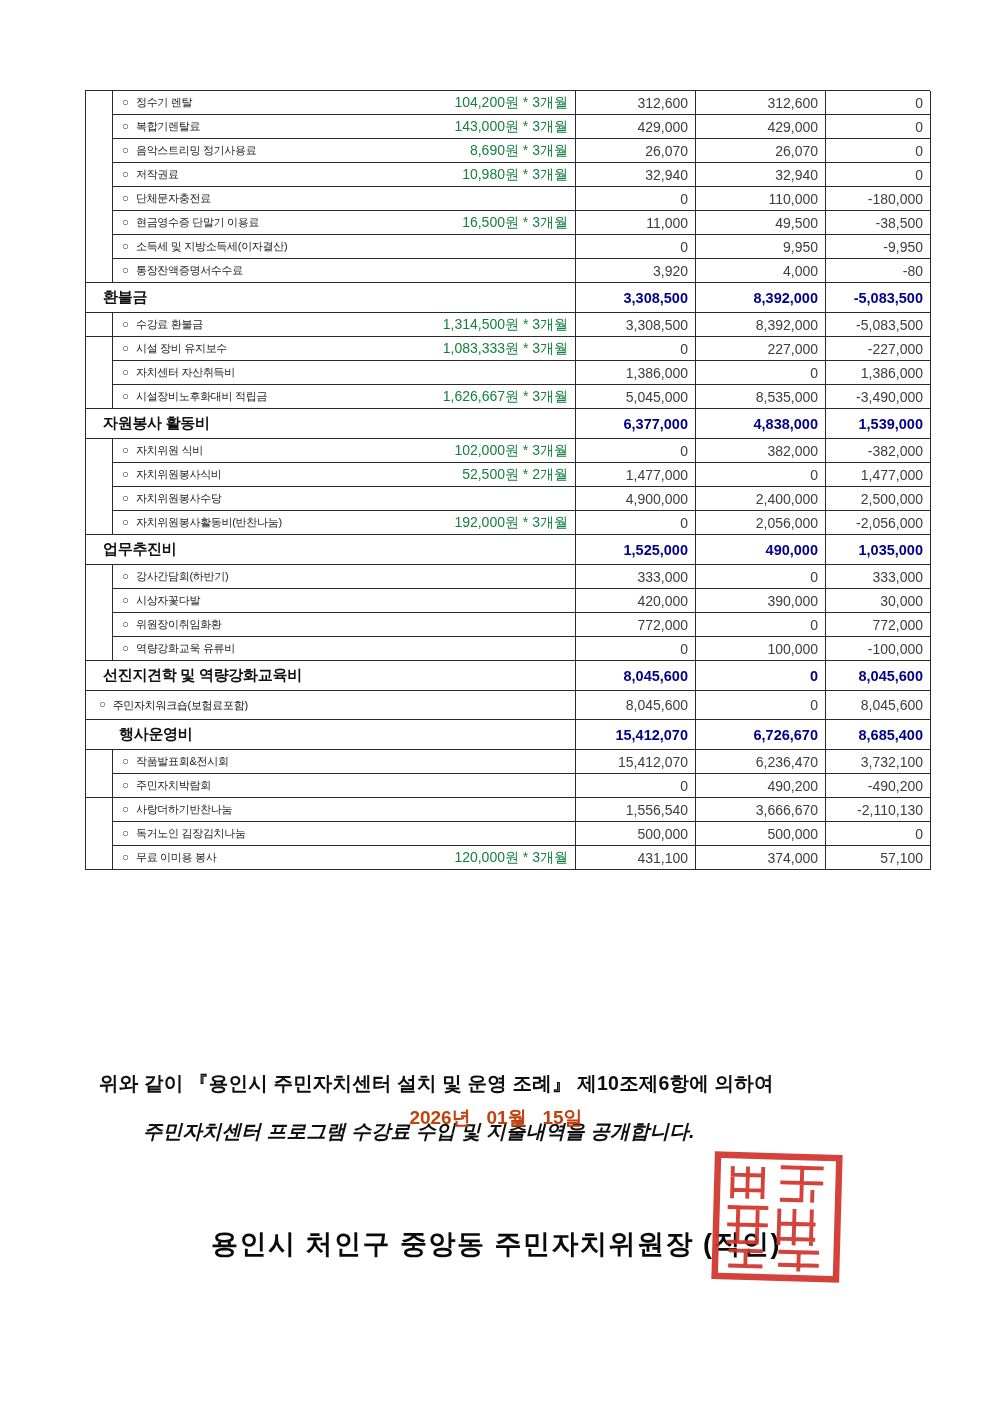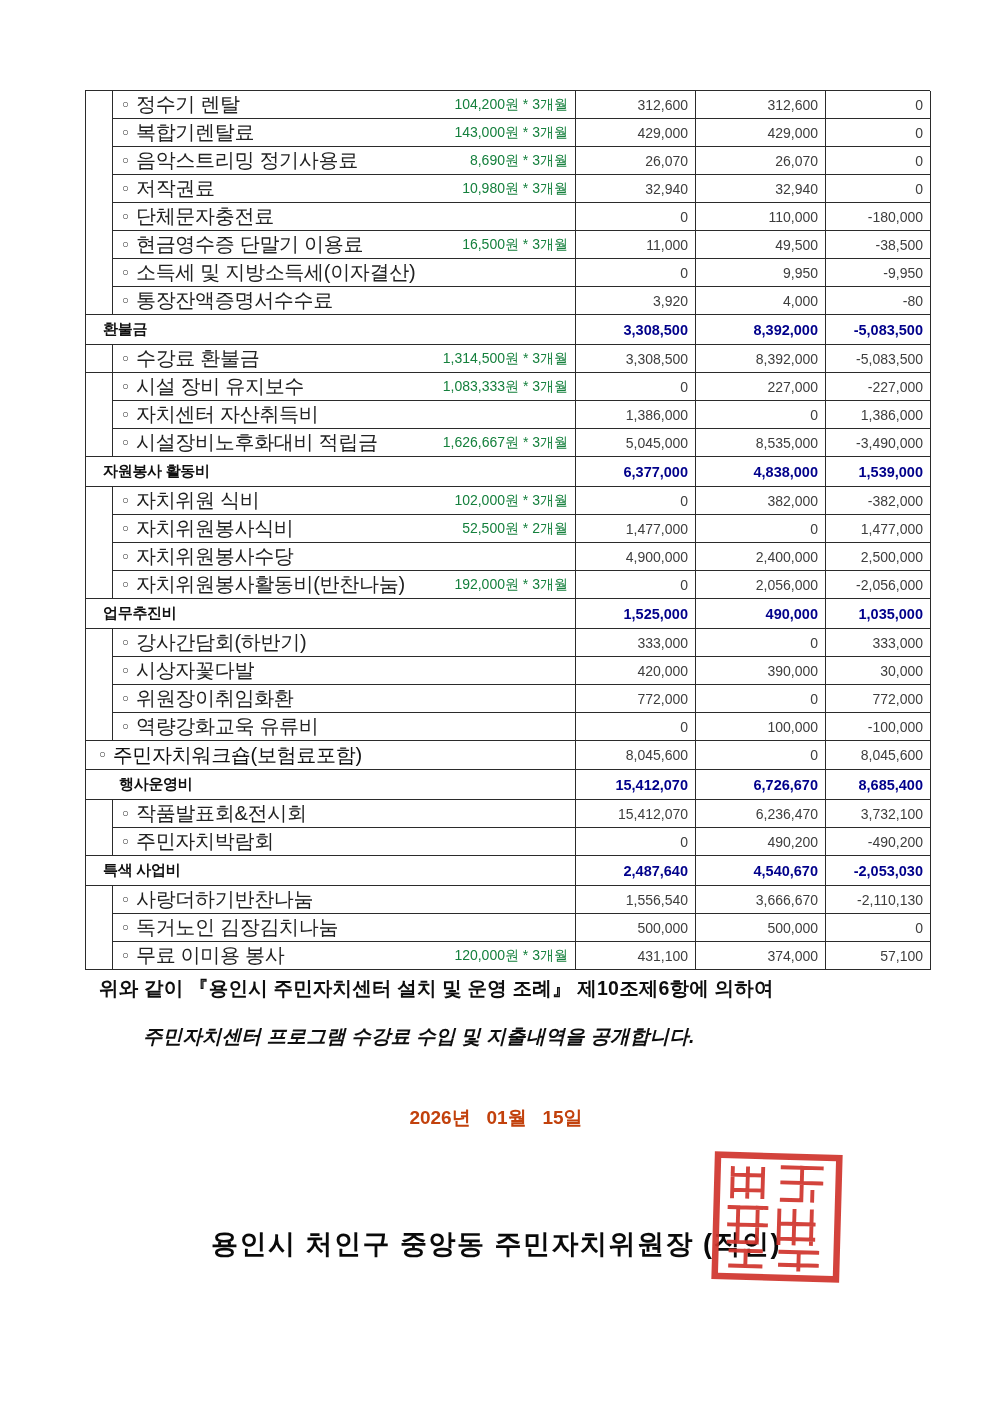--- a/index.html
+++ b/index.html
@@ -18,34 +18,34 @@
      vertical-align:middle;font-size:14px;color:var(--ink);}
   tr.r-item td{height:24px;}
   tr.r-cat td,tr.r-catin td{height:30px;}
   tr.r-itemb td{height:29px;}
 
   td.narrow{border-bottom:none;}
   td.narrow.grp-end{border-bottom:1px solid var(--line);}
 
   td.item-td .ic{display:flex;align-items:center;padding:0 7px 0 9px;}
   .marker{font-size:11.5px;margin-right:7px;position:relative;top:-1px;color:#333;flex:none;}
-  .ilabel{font-size:20px;letter-spacing:-0.3px;white-space:nowrap;}
+  .ilabel{font-size:11px;letter-spacing:-0.3px;white-space:nowrap;}
   .ilabel.bold{font-weight:normal;}
   .calc{margin-left:auto;font-size:14px;white-space:nowrap;color:#15803d;}
 
   td.label-cell{font-weight:bold;font-size:15px;padding-left:17px;color:#101010;letter-spacing:-0.3px;white-space:nowrap;}
   tr.r-catin td.label-cell{padding-left:33px;}
   tr.r-itemb td.label-cell{padding-left:13px;}
   tr.r-itemb .ic{display:flex;align-items:center;padding:0;}
 
   td.num{text-align:right;padding-right:7px;color:var(--num);font-size:14px;letter-spacing:0;}
   tr.r-cat td.num,tr.r-catin td.num{font-weight:bold;color:var(--navy);font-size:14.5px;}
 
   
-  .closing{position:absolute;left:99px;top:975px;font-weight:bold;font-size:19.5px;color:#0e0e0e;letter-spacing:0.2px;}
+  .closing{position:absolute;left:99px;top:1070px;font-weight:bold;font-size:19.5px;color:#0e0e0e;letter-spacing:0.2px;}
   .closing .cl2{margin-top:21px;margin-left:44px;font-style:italic;}
   .date-line{position:absolute;top:1105px;left:0;width:100%;text-align:center;
     font-weight:bold;font-size:19px;color:#c2410c;white-space:pre;}
   .signature{position:absolute;top:1226px;left:0;width:100%;text-align:center;
     font-weight:bold;font-size:27px;letter-spacing:1.5px;color:#0a0a0a;}
 
   
   .seal{position:absolute;left:712px;top:1150px;width:130px;height:134px;
     transform:rotate(1.6deg);opacity:0.92;z-index:5;}
   .seal svg{width:100%;height:100%;display:block;}
@@ -336,20 +336,26 @@
               <div class="ic">
                 <span class="marker">○</span>
                 <span class="ilabel">역량강화교욱 유류비</span>
                 <span class="calc"></span>
               </div>
             </td>
             <td class="num">0</td>
             <td class="num">100,000</td>
             <td class="num">-100,000</td>
           </tr>
+          <tr class="r-cat">
+            <td class="label-cell" colspan="2">선진지견학 및 역량강화교육비</td>
+            <td class="num">8,045,600</td>
+            <td class="num">0</td>
+            <td class="num">8,045,600</td>
+          </tr>
           <tr class="r-itemb">
             <td class="label-cell" colspan="2">
               <div class="ic">
                 <span class="marker">○</span>
                 <span class="ilabel bold">주민자치워크숍(보험료포함)</span>
               </div>
             </td>
             <td class="num">8,045,600</td>
             <td class="num">0</td>
             <td class="num">8,045,600</td>
@@ -378,26 +384,20 @@
             <td class="item-td">
               <div class="ic">
                 <span class="marker">○</span>
                 <span class="ilabel">주민자치박람회</span>
                 <span class="calc"></span>
               </div>
             </td>
             <td class="num">0</td>
             <td class="num">490,200</td>
             <td class="num">-490,200</td>
-          </tr>
-          <tr class="r-cat">
-            <td class="label-cell" colspan="2">특색 사업비</td>
-            <td class="num">2,487,640</td>
-            <td class="num">4,540,670</td>
-            <td class="num">-2,053,030</td>
           </tr>
           <tr class="r-item">
             <td class="narrow"></td>
             <td class="item-td">
               <div class="ic">
                 <span class="marker">○</span>
                 <span class="ilabel">사랑더하기반찬나눔</span>
                 <span class="calc"></span>
               </div>
             </td>

